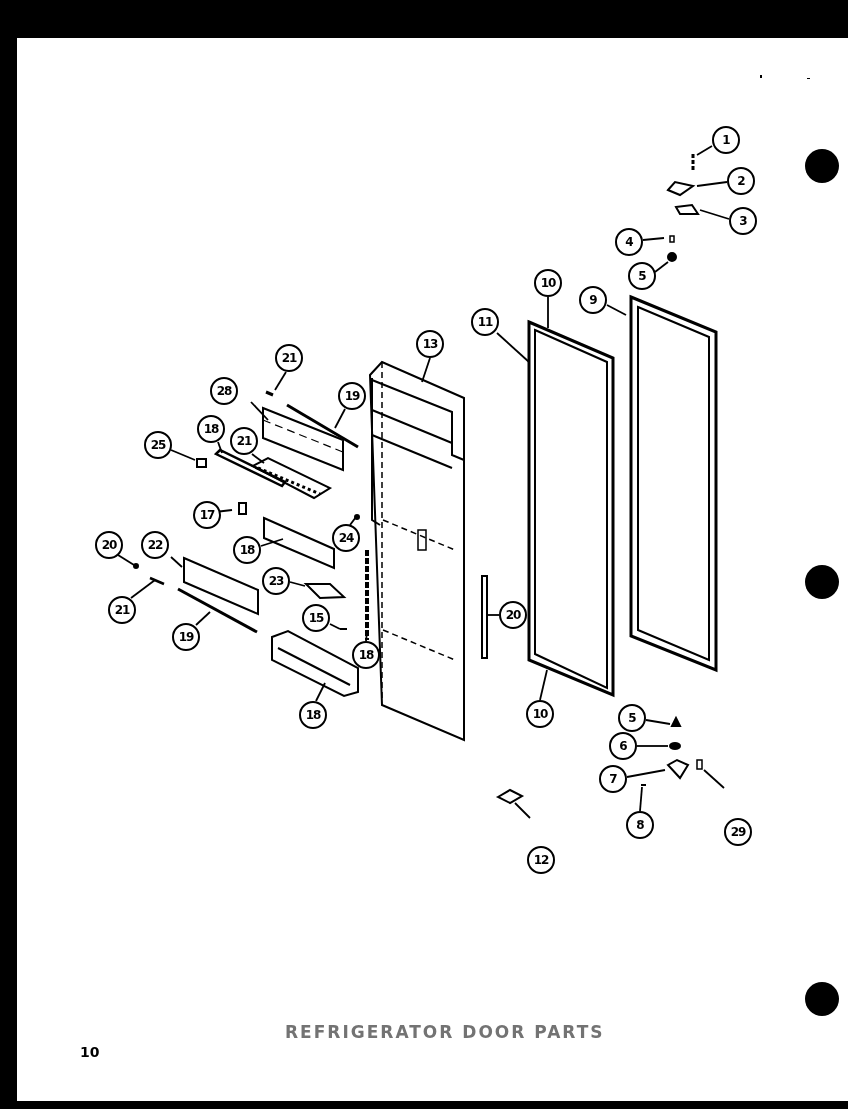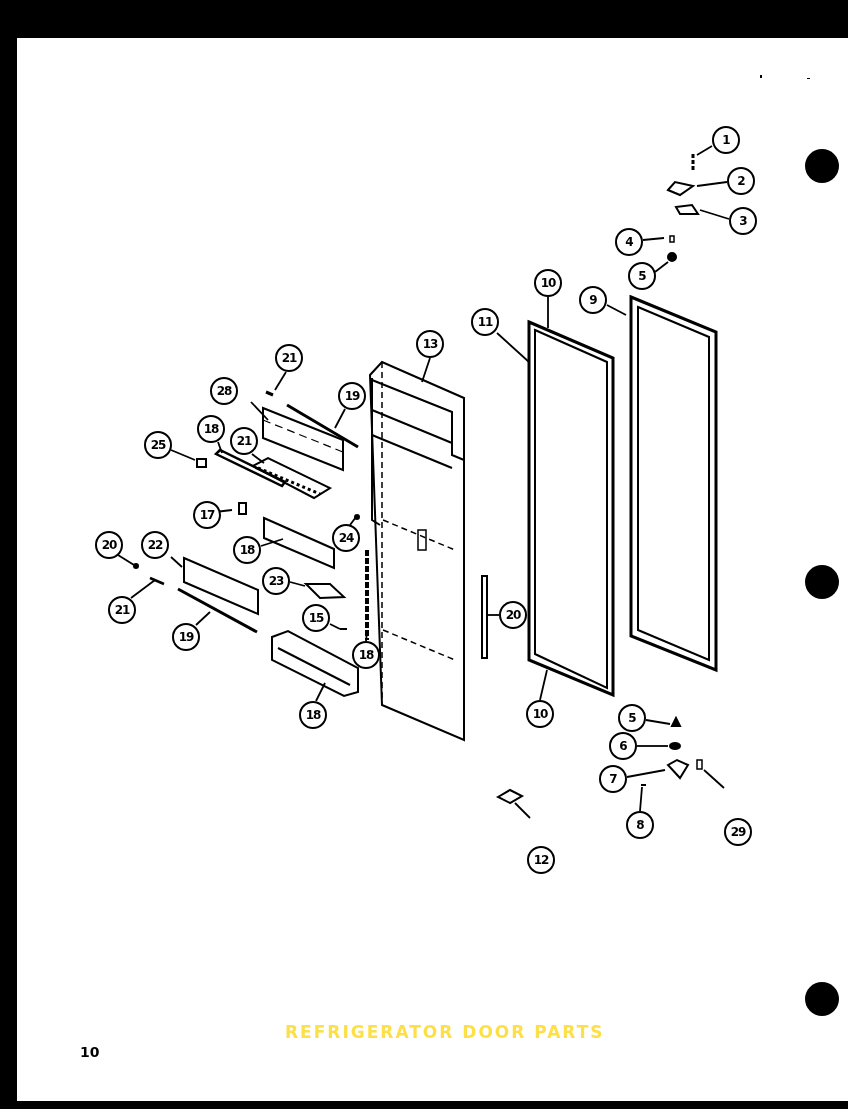--- a/index.html
+++ b/index.html
@@ -1,19 +1,19 @@
 <!DOCTYPE html>
 <html><head>
 <meta charset="utf-8">
 <style>
   html,body{margin:0;padding:0;}
   body{width:848px;height:1109px;background:#000;position:relative;overflow:hidden;font-family:"DejaVu Sans",sans-serif;}
   .page{position:absolute;left:17px;top:38px;width:831px;height:1063px;background:#fff;}
   svg.diagram{position:absolute;left:0;top:0;width:848px;height:1109px;}
-  .title{position:absolute;left:285px;top:1022px;font-family:"DejaVu Sans",sans-serif;font-weight:bold;font-size:17px;letter-spacing:2px;color:#fde047;white-space:nowrap;}
+  .title{position:absolute;left:285px;top:1022px;font-family:"DejaVu Sans",sans-serif;font-weight:bold;font-size:17px;letter-spacing:2px;color:#737373;white-space:nowrap;}
   .pageno{position:absolute;left:80px;top:1044px;font-family:"DejaVu Sans",sans-serif;font-weight:bold;font-size:14px;color:#000;}
   .callout{position:absolute;width:28px;height:28px;margin-left:-14px;margin-top:-14px;border:2.5px solid #000;border-radius:50%;background:#fff;box-sizing:border-box;display:flex;align-items:center;justify-content:center;font-family:"DejaVu Sans",sans-serif;font-weight:bold;font-size:12px;color:#000;letter-spacing:-1px;}
   .hole{position:absolute;width:34px;height:34px;border-radius:50%;background:#000;margin-left:-17px;margin-top:-17px;}
 </style>
 </head>
 <body>
 
 <div class="page"></div>
 
 <svg class="diagram" viewBox="0 0 848 1109" xmlns="http://www.w3.org/2000/svg" fill="none" stroke="#000" stroke-width="2">

